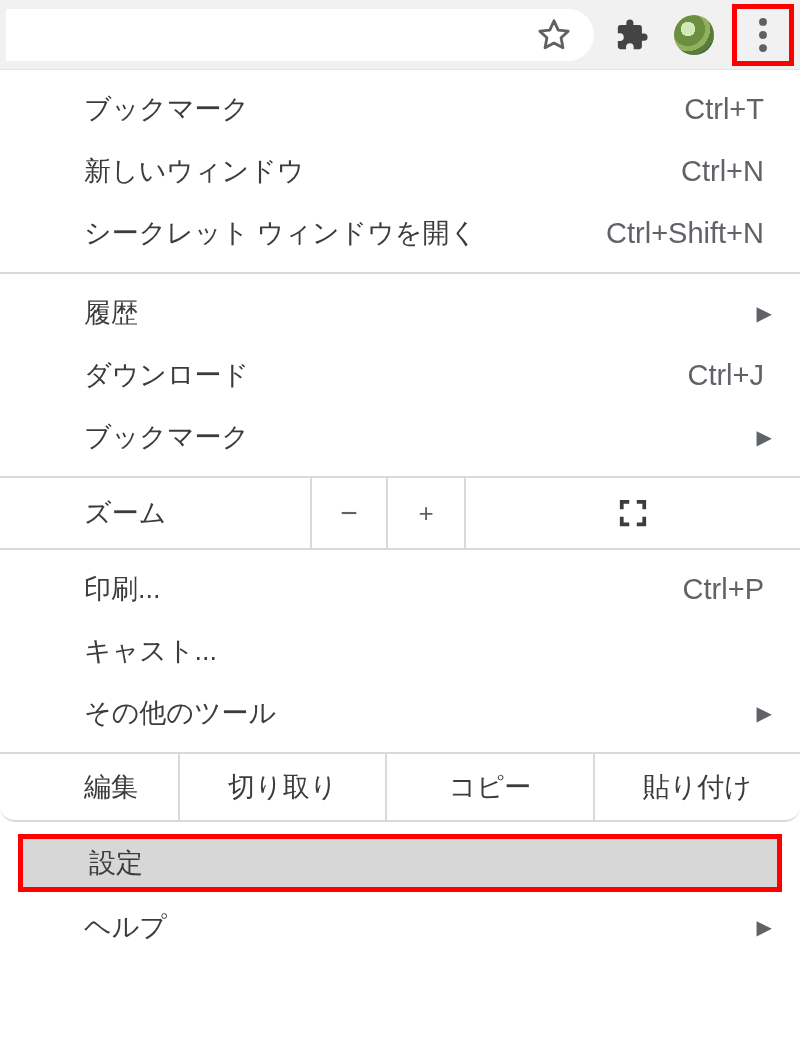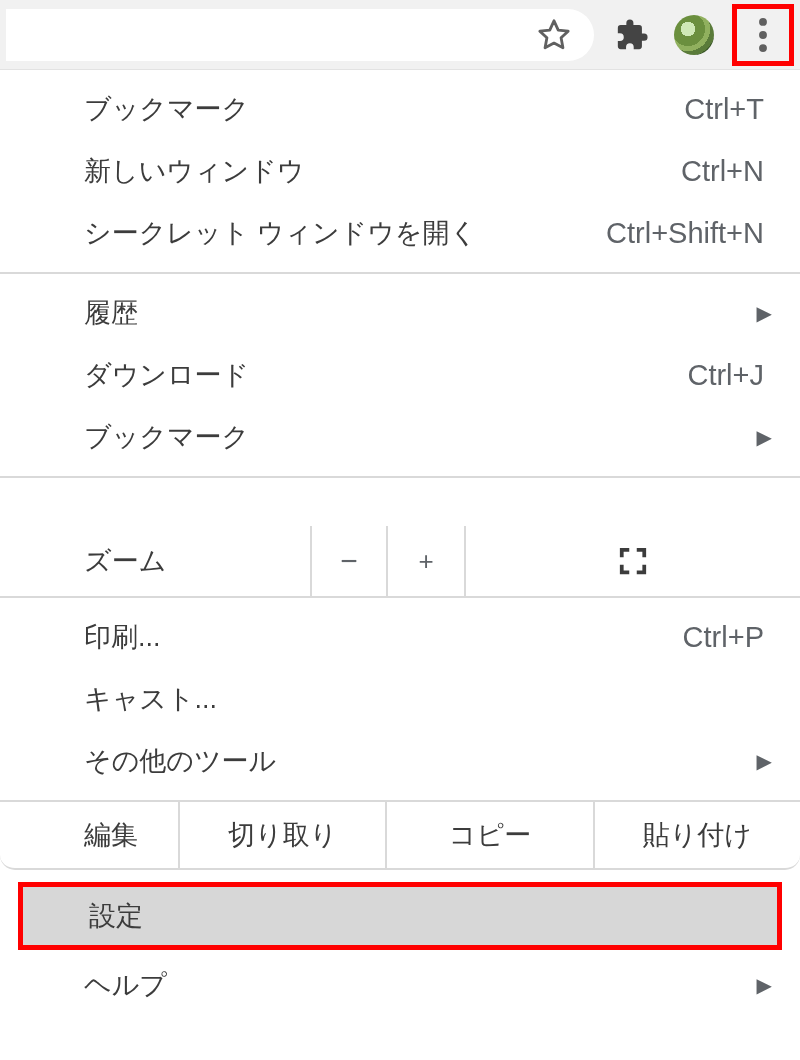--- a/index.html
+++ b/index.html
@@ -64,21 +64,21 @@
     display:flex; align-items:stretch; height:66px;
   }
   .edit-row > div { display:flex; align-items:center; justify-content:center; border-right:2px solid #d9d9d9; }
   .edit-row > div:last-child { border-right:none; }
   .edit-label { width:180px; padding-left:84px; justify-content:flex-start !important; }
   .edit-btn { flex:1; }
   .settings-highlight {
     margin: 4px 18px;
     border: 5px solid #ff0000;
   }
-  .settings-highlight .row { background:#d7d7d7; height:58px; }
+  .settings-highlight .row { background:#d7d7d7; height:48px; }
   svg { display:block; }
 </style>
 </head>
 <body>
 
 <div class="toolbar">
   <div class="omnibox-tail">
     <span class="tb-icon">
       <svg width="34" height="34" viewBox="0 0 24 24" fill="none" stroke="#606060" stroke-width="2" stroke-linejoin="round">
           <polygon points="12 2 15 8.5 22 9.3 17 14 18.3 21 12 17.7 5.7 21 7 14 2 9.3 9 8.5 12 2"></polygon>
@@ -131,21 +131,21 @@
     <div class="row">
       <span class="label">ダウンロード</span>
       <span class="shortcut">Ctrl+J</span>
     </div>
     <div class="row">
       <span class="label">ブックマーク</span>
       <span class="arrow">▶</span>
     </div>
   </div>
 
-  <div class="section" style="padding:0;margin-top:48px;">
+  <div class="section" style="padding:0;">
     <div class="zoom-row">
       <div class="zoom-label">ズーム</div>
       <div class="zoom-btn">−</div>
       <div class="zoom-btn plus">+</div>
       <div class="zoom-fs">
         <svg width="30" height="30" viewBox="0 0 24 24" fill="none" stroke="#3c3c3c" stroke-width="3">
             <path d="M3 9V3h6M21 9V3h-6M3 15v6h6M21 15v6h-6"></path>
           </svg>
       </div>
     </div>

